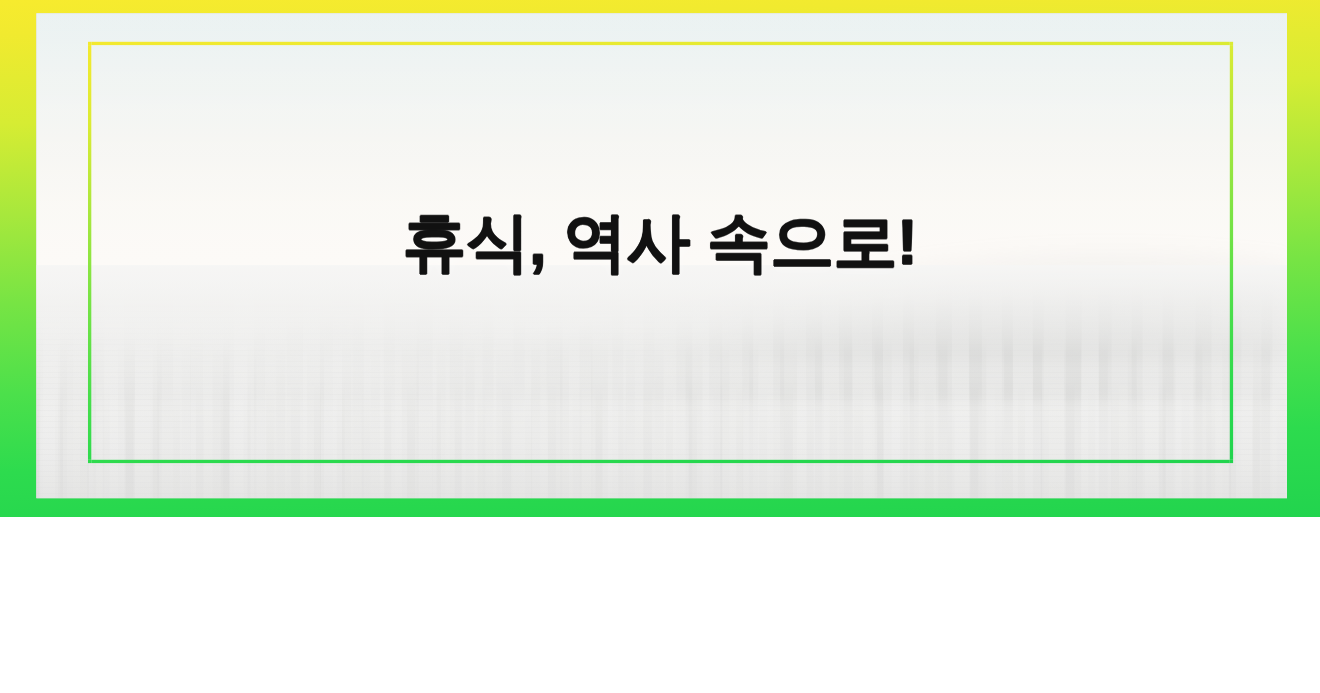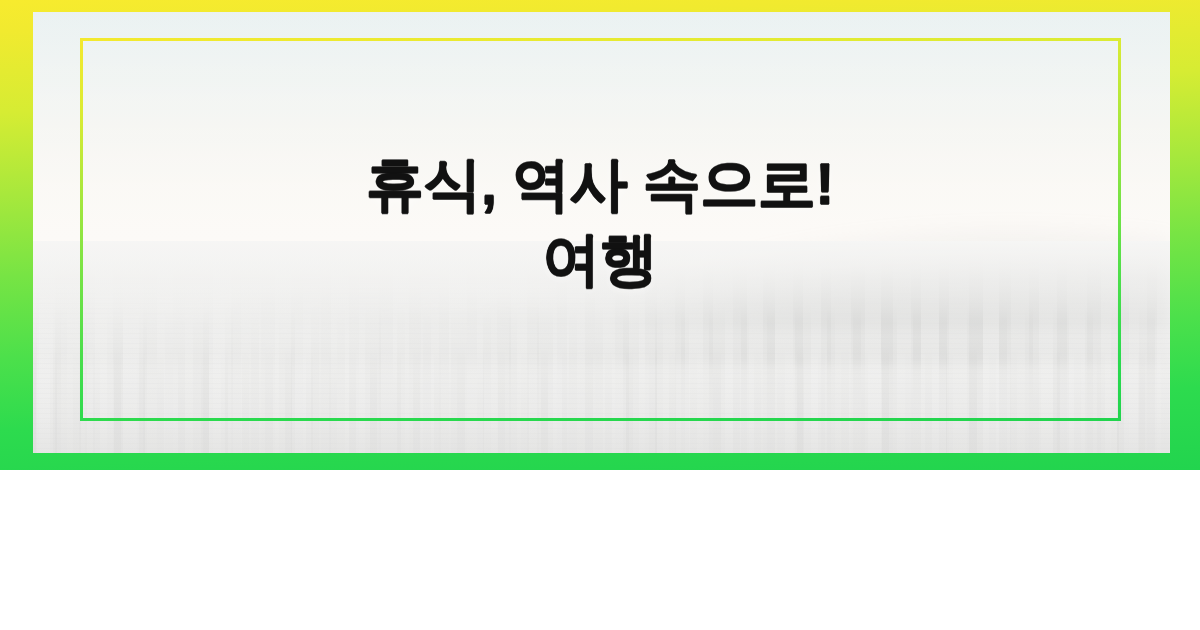--- a/index.html
+++ b/index.html
@@ -269,17 +269,16 @@
     <div class="haze"></div>
     <div class="wash"></div>
 
   </div>
 
   <div class="inner-border"></div>
 
   <div class="headline-wrap">
     <h1 class="headline">
       <span class="ln">휴식, 역사 속으로!</span>
-      <span class="ln">여행</span>
     </h1>
   </div>
 
 </div>
 
 </body></html>

